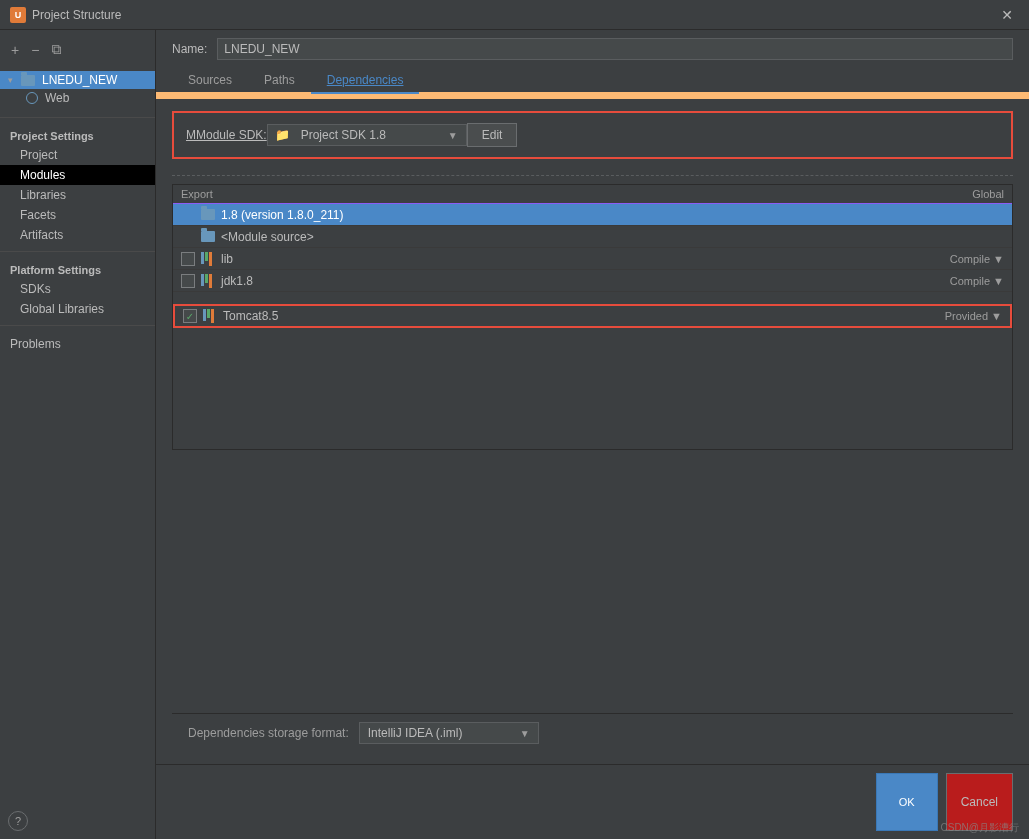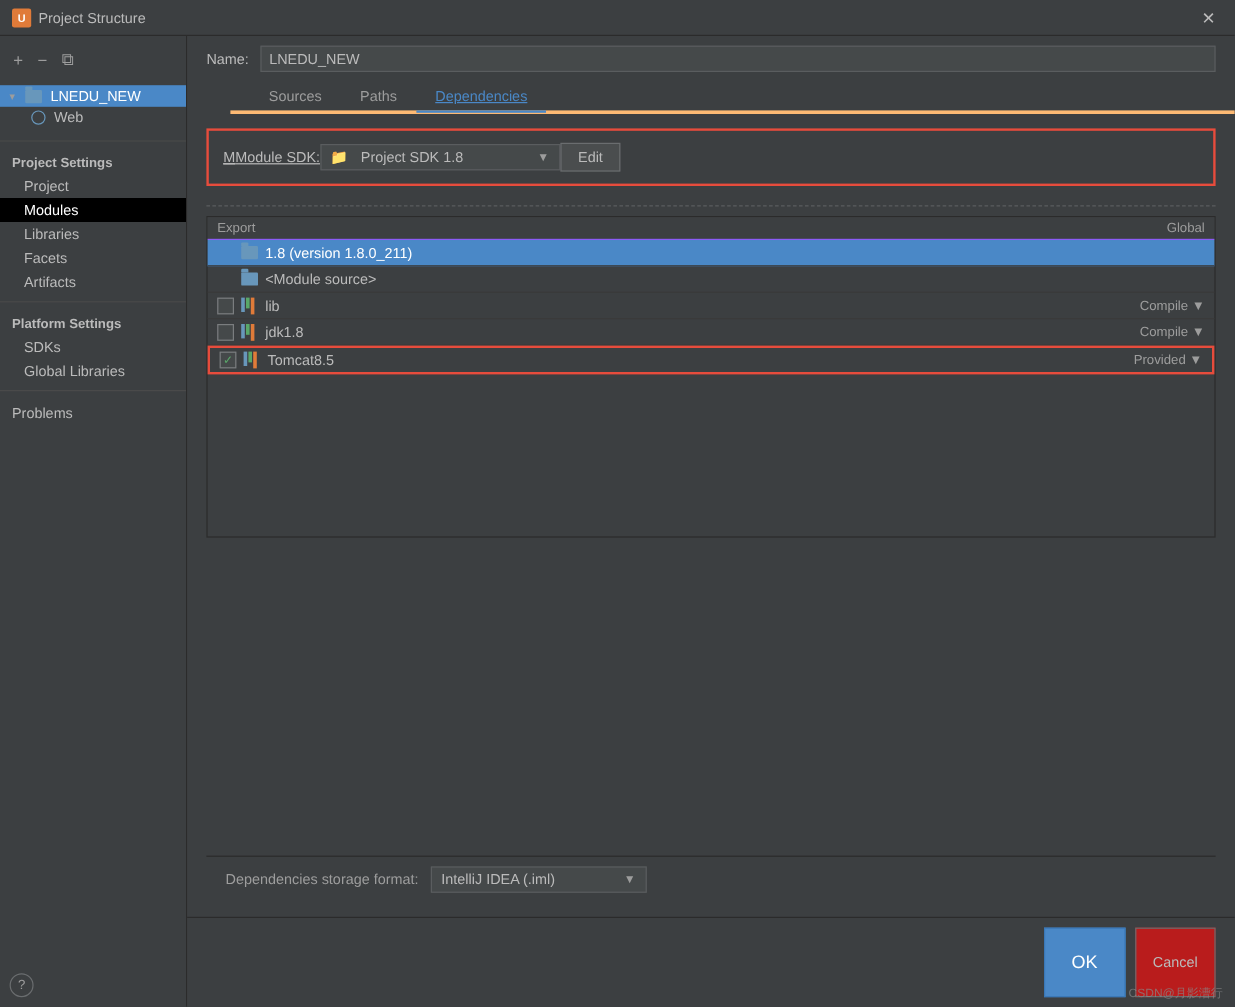--- a/index.html
+++ b/index.html
@@ -178,24 +178,23 @@
       background: #45494a;
       border: 1px solid #5a5d5f;
       color: #bbbbbb;
       padding: 3px 6px;
       font-size: 12px;
       outline: none;
     }
 
     .tabs-bar {
       display: flex;
-      border-bottom: 3px solid #fdba74;
+      border-bottom: 7px solid #fdba74;
       padding: 0 16px;
       gap: 0;
-      margin-left: 36px;
     }
     .tab {
       padding: 5px 16px;
       cursor: pointer;
       color: #9d9d9d;
       font-size: 12px;
       border-bottom: 2px solid transparent;
       margin-bottom: -2px;
     }
     .tab.active {
@@ -282,21 +281,21 @@
     }
 
     .dep-row {
       display: flex;
       align-items: center;
       padding: 3px 8px;
       min-height: 22px;
       border-bottom: 1px solid #3a3a3a;
     }
     .dep-row.selected { background: #4a88c7; }
-    .dep-row.highlighted { border: 2px solid #e74c3c; }
+    .dep-row.highlighted { border: 2px solid #e74c3c; margin-top: 12px; }
 
     .dep-checkbox {
       width: 14px;
       height: 14px;
       border: 1px solid #7a7d7f;
       background: #45494a;
       margin-right: 6px;
       display: flex;
       align-items: center;
       justify-content: center;
@@ -402,21 +401,21 @@
       gap: 8px;
       border-top: 1px solid #2b2b2b;
       flex-shrink: 0;
     }
     .btn-ok {
       background: #4a88c7;
       border: 1px solid #3a78b7;
       color: white;
       padding: 5px 22px;
       cursor: pointer;
-      font-size: 15px;
+      font-size: 11px;
     }
     .btn-cancel {
       background: #b91c1c;
       border: 1px solid #6a6d6f;
       color: #bbbbbb;
       padding: 21px 14px;
       cursor: pointer;
       font-size: 12px;
     }
 

